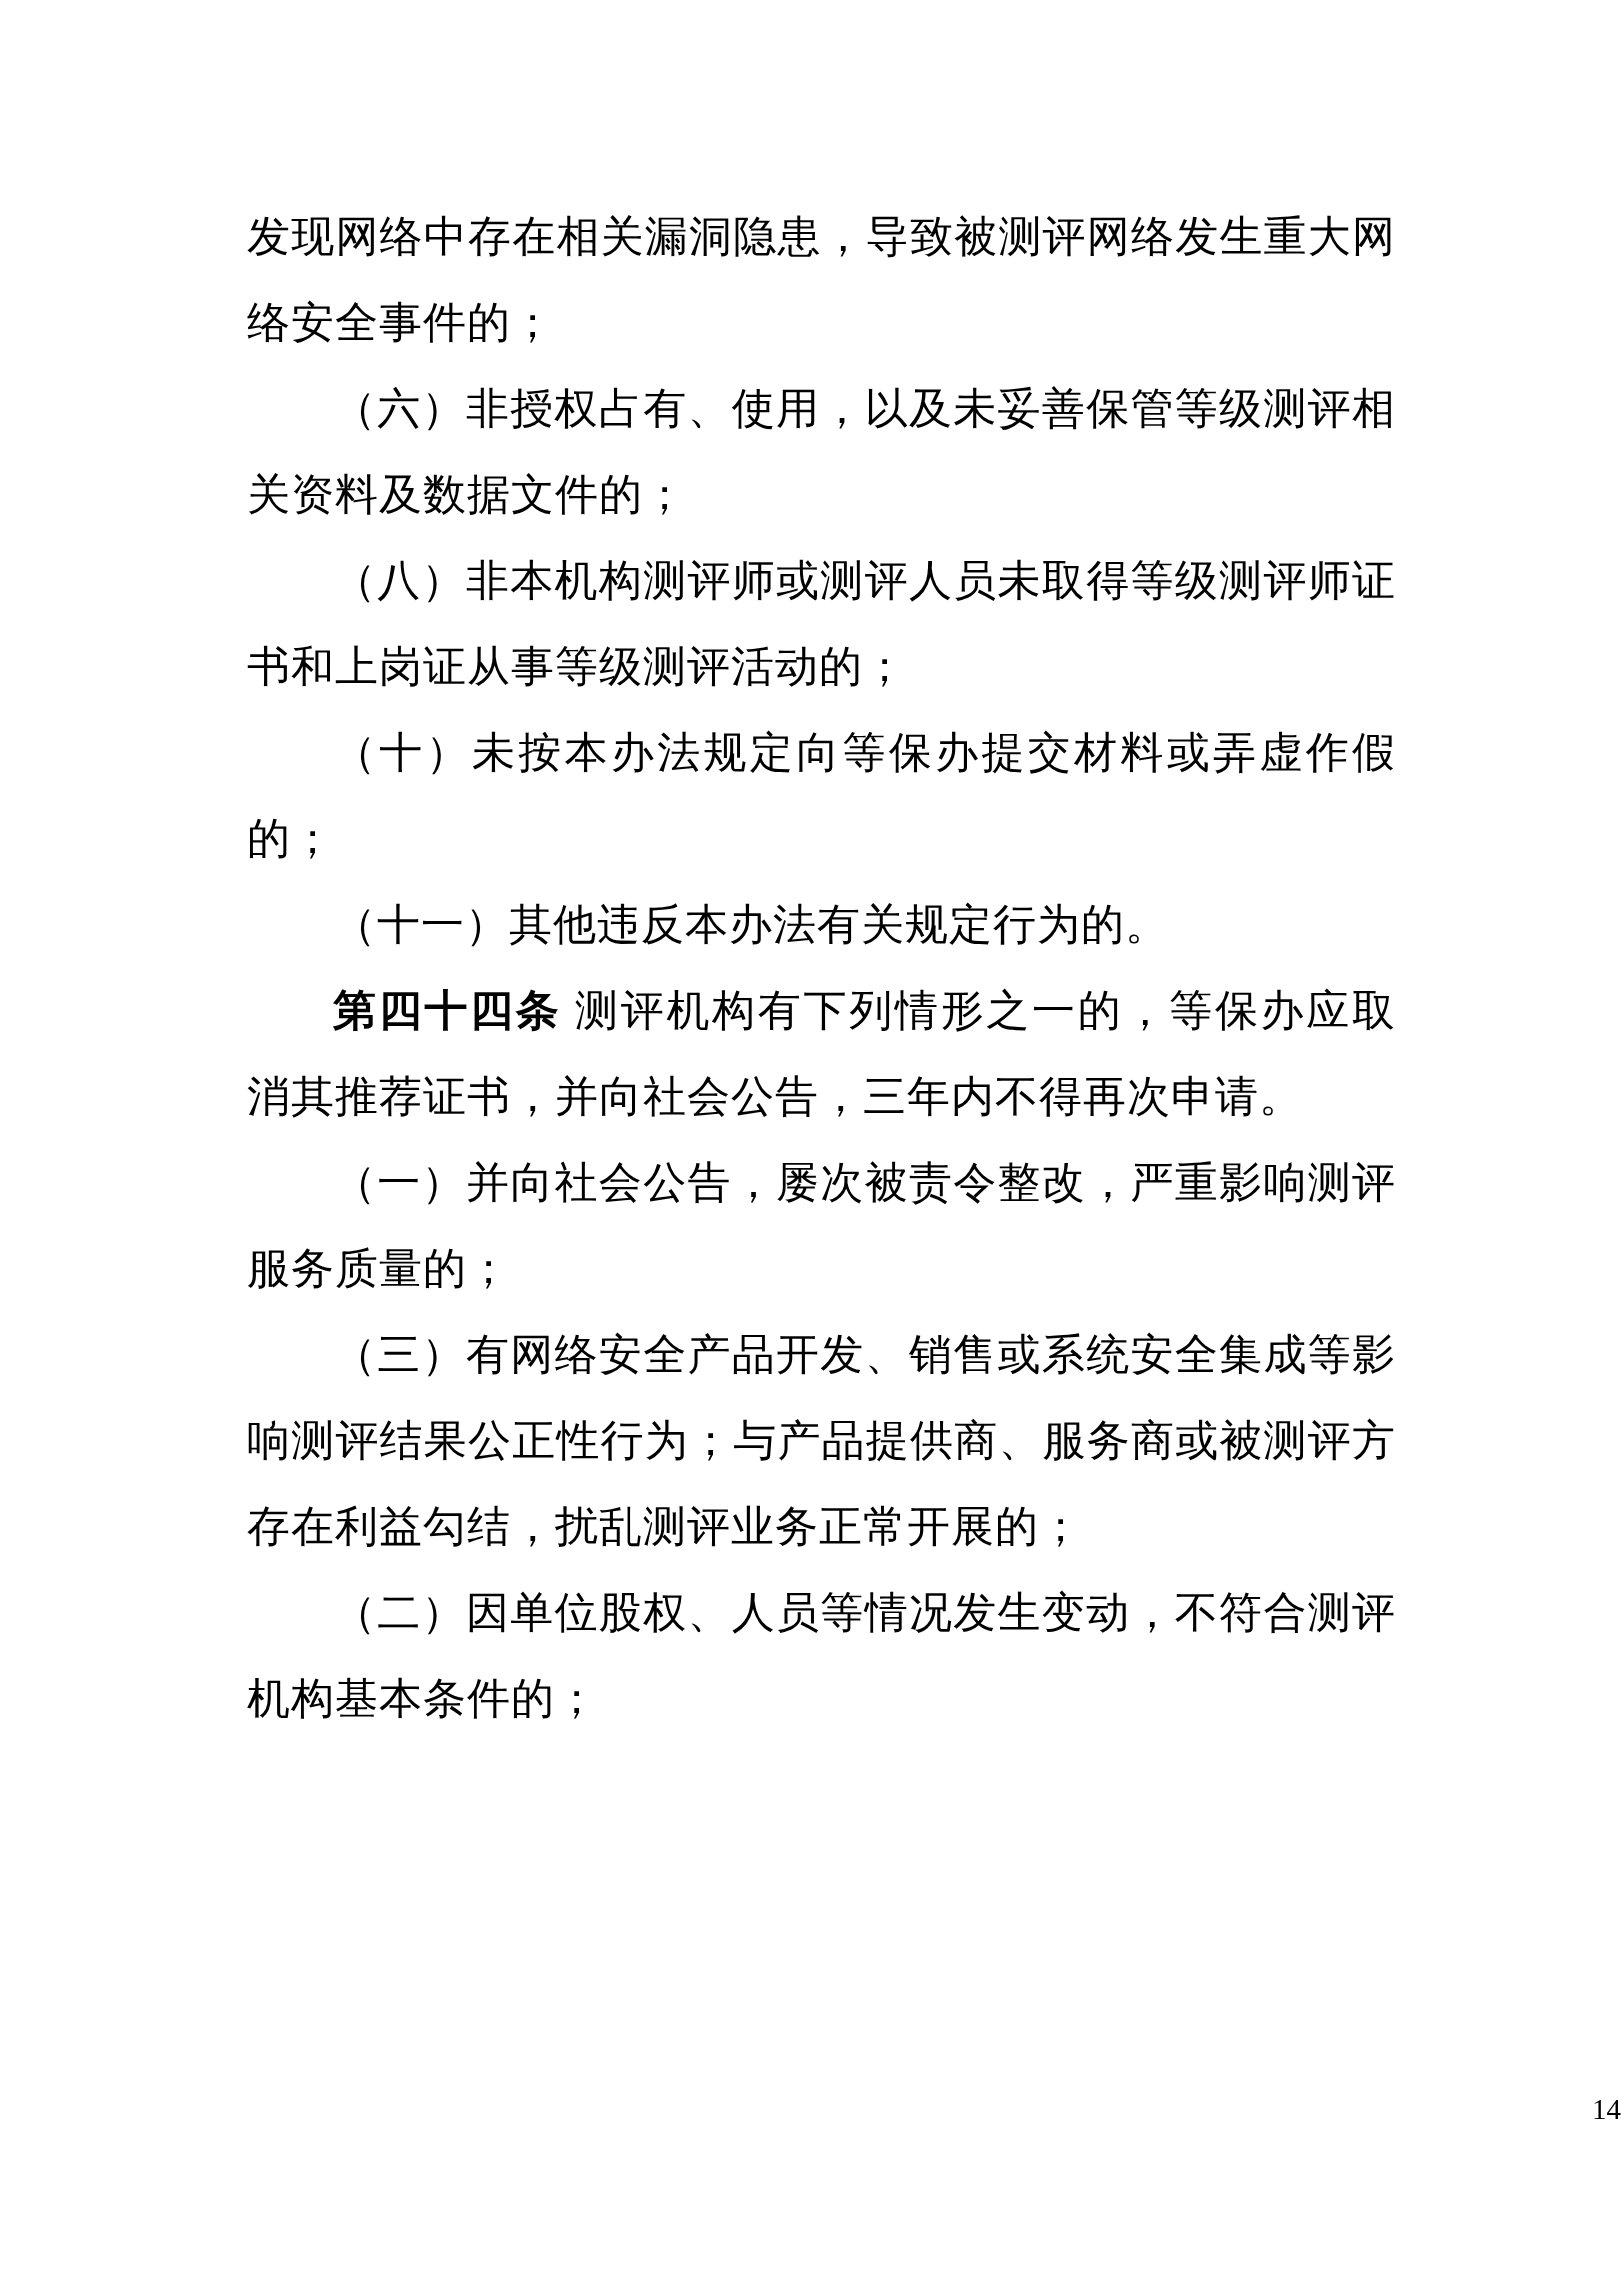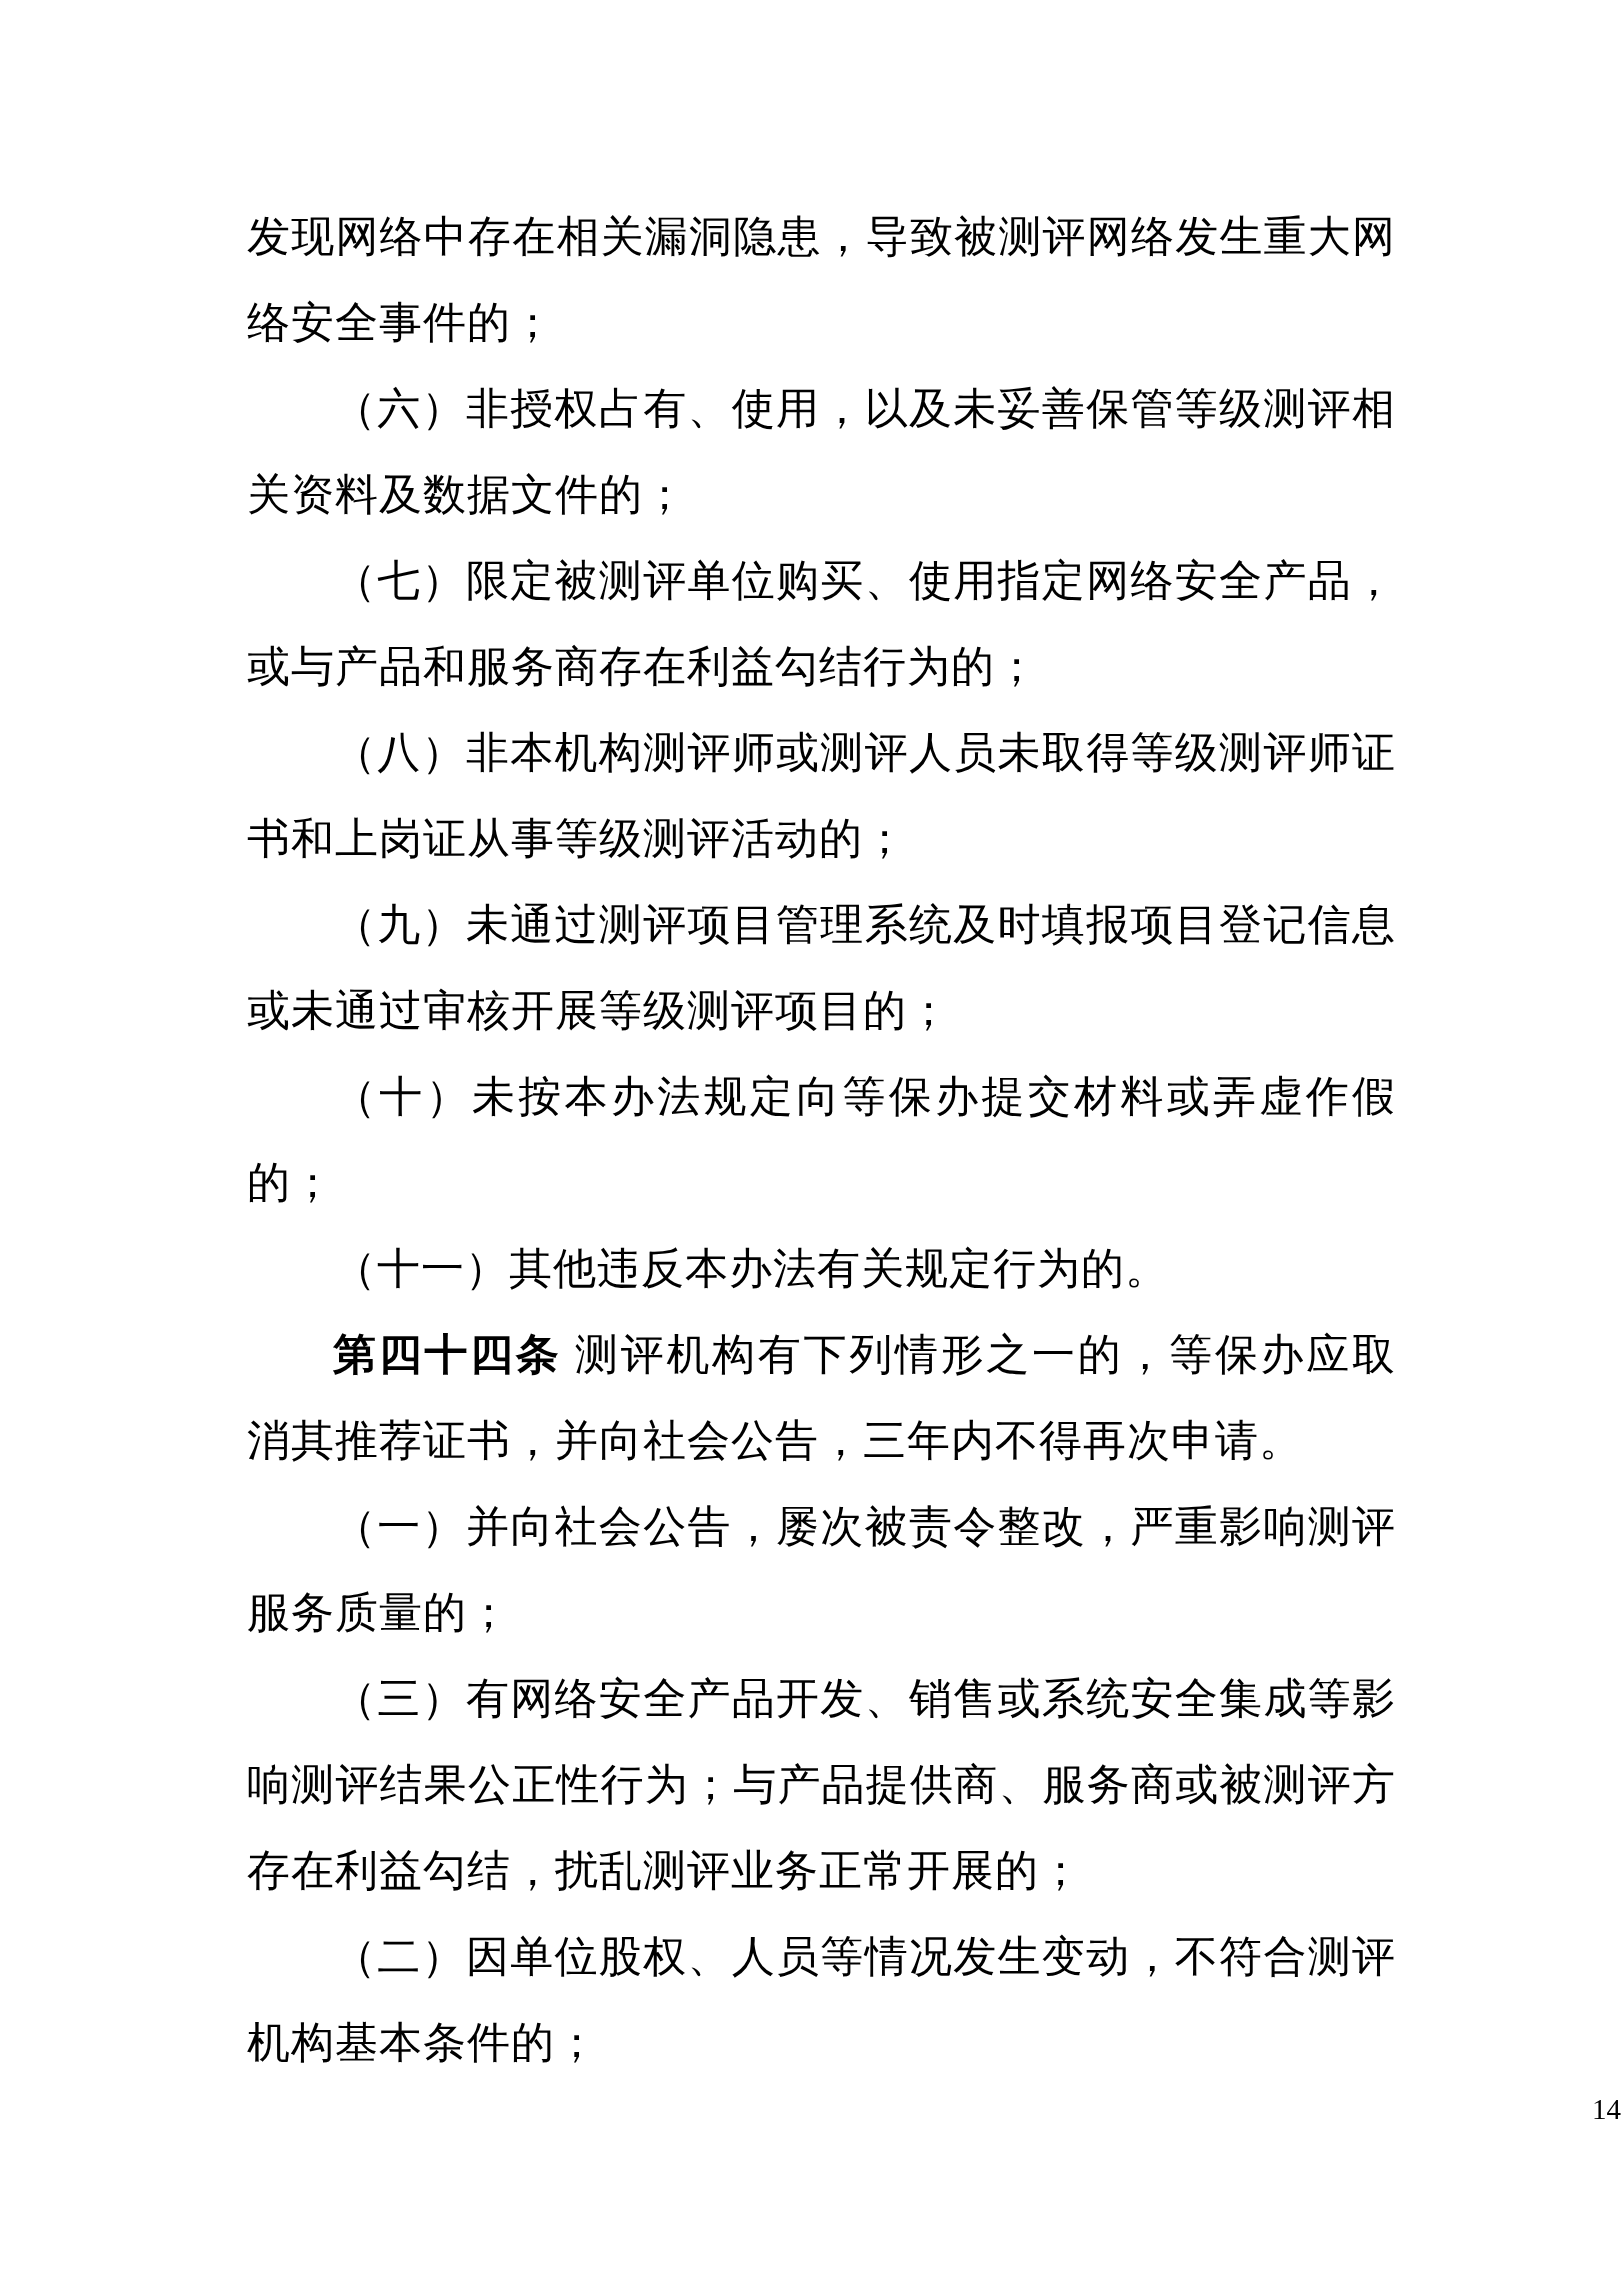--- a/index.html
+++ b/index.html
@@ -55,23 +55,21 @@
     color: #000000;
   }
 </style>
 </head>
 <body>
 
 <div class="page">
   <section class="doc-body" id="doc-body">
       <p><span>发现网络中存在相关漏洞隐患，导致被测评网络发生重大网络安全事件的；</span></p>
       <p class="indent"><span>（六）非授权占有、使用，以及未妥善保管等级测评相关资料及数据文件的；</span></p>
-      <p class="indent"><span>（七）限定被测评单位购买、使用指定网络安全产品，或与产品和服务商存在利益勾结行为的；</span></p>
       <p class="indent"><span>（八）非本机构测评师或测评人员未取得等级测评师证书和上岗证从事等级测评活动的；</span></p>
-      <p class="indent"><span>（九）未通过测评项目管理系统及时填报项目登记信息或未通过审核开展等级测评项目的；</span></p>
       <p class="indent"><span>（十）未按本办法规定向等保办提交材料或弄虚作假的；</span></p>
       <p class="indent"><span>（十一）其他违反本办法有关规定行为的。</span></p>
       <p class="indent"><span class="bold-run">第四十四条</span><span> 测评机构有下列情形之一的，等保办应取消其推荐证书，并向社会公告，三年内不得再次申请。</span></p>
       <p class="indent"><span>（一）并向社会公告，屡次被责令整改，严重影响测评服务质量的；</span></p>
       <p class="indent"><span>（三）有网络安全产品开发、销售或系统安全集成等影响测评结果公正性行为；与产品提供商、服务商或被测评方存在利益勾结，扰乱测评业务正常开展的；</span></p>
       <p class="indent"><span>（二）因单位股权、人员等情况发生变动，不符合测评机构基本条件的；</span></p>
     </section>
   <div class="page-number">14</div>
 </div>
 

